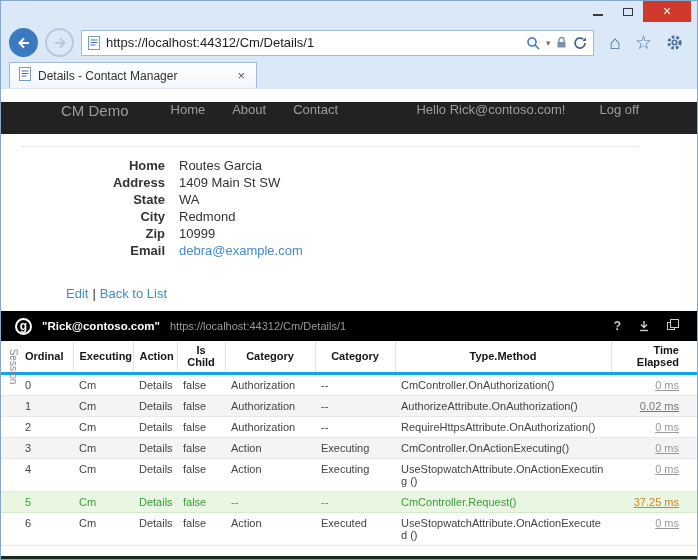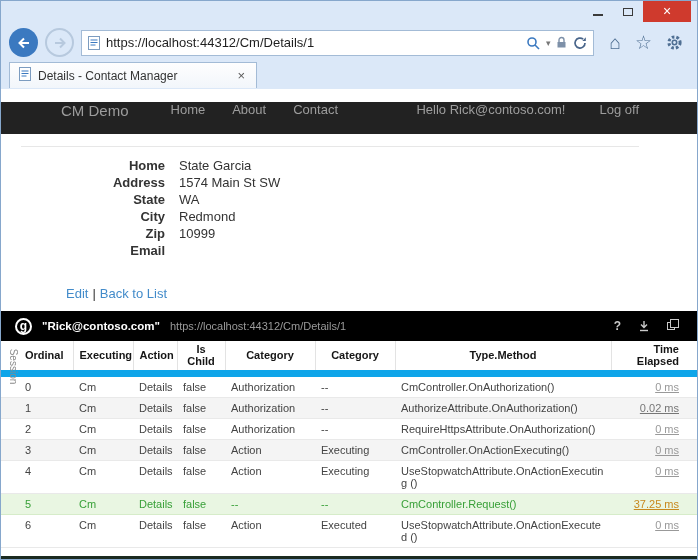--- a/index.html
+++ b/index.html
@@ -75,21 +75,21 @@
   .g-tabs { background:#4787b7; height:22px; display:flex; align-items:stretch; padding-left:3px;
             overflow:hidden; white-space:nowrap; }
   .g-tab { display:flex; align-items:center; padding:0 10px; font-size:11px; color:#fff; flex:0 0 auto; }
   .g-tab.active { background:#7d2b2b; }
   .g-tab.disabled { font-style:italic; color:#dde8f1; }
 
   .g-body { position:relative; }
   .g-side { position:absolute; left:-13px; top:20px; width:50px; text-align:center;
             transform:rotate(90deg); font-size:10px; color:#8a8a8a; }
   .g-table { width:100%; border-collapse:collapse; table-layout:fixed; font-size:11px; color:#444; }
-  .g-table th { height:32px; font-weight:bold; color:#151515; border-bottom:7px solid #0ea5e9;
+  .g-table th { height:32px; font-weight:bold; color:#151515; border-bottom:3px solid #0ea5e9;
                 border-left:1px solid #e3e3e3; padding:0 6px; vertical-align:middle; }
   .g-table th:first-child { border-left:none; }
   th.a-left { text-align:left; }
   th.a-left:first-child { padding-left:24px; }
   th.a-center { text-align:center; }
   th.a-right { text-align:right; padding-right:20px; }
   .g-table td { padding:4px 6px; border-bottom:1px solid #e9e9e9; vertical-align:top; }
   td.c-ord { padding-left:24px; }
   td.c-method { overflow-wrap:anywhere; }
   td.c-time { text-align:right; padding-right:20px; color:#999;text-decoration:underline; }
@@ -198,40 +198,41 @@
         <a class="navlink" href="#">Hello Rick@contoso.com!</a>
         <a class="navlink" href="#">Log off</a>
       </div>
     </div>
 
     <div class="details">
       <hr class="rule">
       <div>
           <div class="drow">
             <span class="dt">Home</span>
-            <span class="dd text">State Garcia</span>
+            <span class="dd text">Routes Garcia</span>
           </div>
           <div class="drow">
             <span class="dt">Address</span>
-            <span class="dd text">1574 Main St SW</span>
+            <span class="dd text">1409 Main St SW</span>
           </div>
           <div class="drow">
             <span class="dt">State</span>
             <span class="dd text">WA</span>
           </div>
           <div class="drow">
             <span class="dt">City</span>
             <span class="dd text">Redmond</span>
           </div>
           <div class="drow">
             <span class="dt">Zip</span>
             <span class="dd text">10999</span>
           </div>
           <div class="drow">
             <span class="dt">Email</span>
+            <span class="dd link">debra@example.com</span>
           </div>
         </div>
       <div class="actions">
         <a class="alink" href="#">Edit</a><span class="sep">|</span><a class="alink" href="#">Back to List</a>
       </div>
     </div>
 
     <div class="glimpse">
       <div class="g-header">
         <span class="g-logo">g</span>

